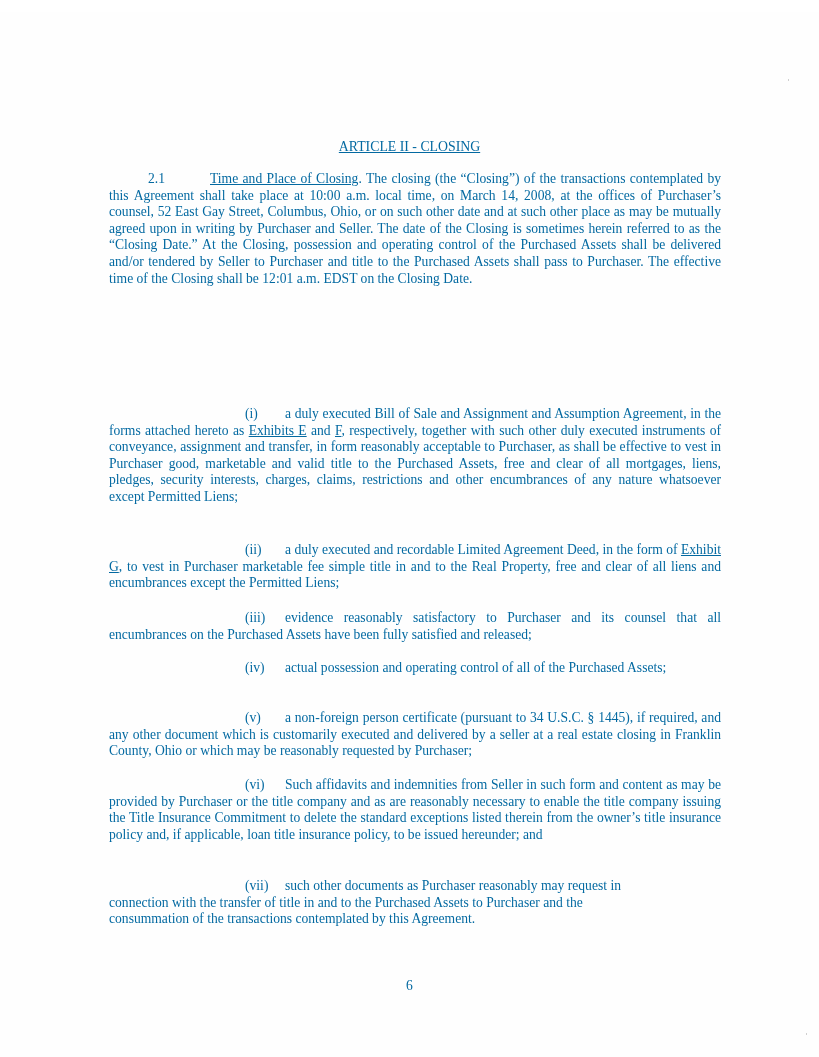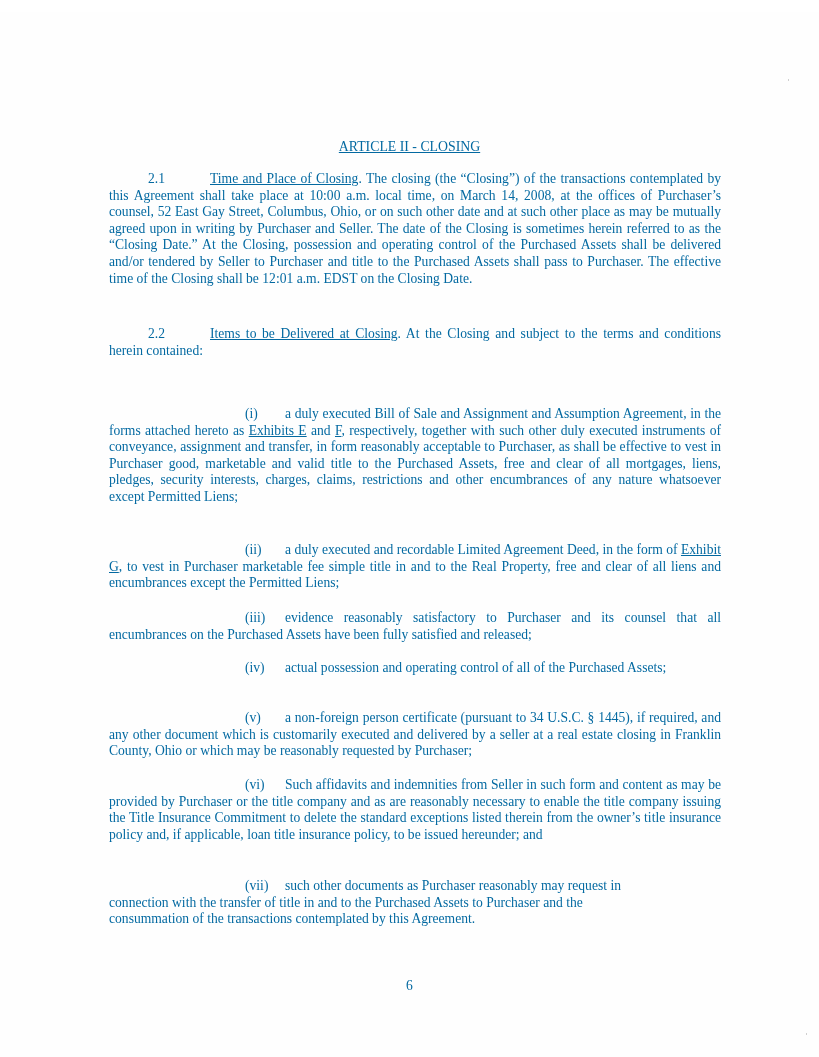--- a/index.html
+++ b/index.html
@@ -42,23 +42,20 @@
 <body>
 
 <div class="page">
 
   <div class="heading">ARTICLE II - CLOSING</div>
 
   <div class="block" style="top:159px;">
     <span class="sec-num">2.1</span><span class="u">Time and Place of Closing</span><span>. The closing (the “Closing”) of the transactions contemplated by this Agreement shall take place at 10:00 a.m. local time, on March 14, 2008, at the offices of Purchaser’s counsel, 52 East Gay Street, Columbus, Ohio, or on such other date and at such other place as may be mutually agreed upon in writing by Purchaser and Seller. The date of the Closing is sometimes herein referred to as the “Closing Date.” At the Closing, possession and operating control of the Purchased Assets shall be delivered and/or tendered by Seller to Purchaser and title to the Purchased Assets shall pass to Purchaser. The effective time of the Closing shall be 12:01 a.m. EDST on the Closing Date.</span>
   </div>
 
-  <div class="block" style="top:314px;">
-    <span class="sec-num">2.2</span><span class="u">Items to be Delivered at Closing</span><span>. At the Closing and subject to the terms and conditions herein contained:</span>
-  </div>
 
 
   <div class="block" style="top:394px;">
     <span class="first-indent"></span><span class="roman">(i)</span><span>a duly executed Bill of Sale and Assignment and Assumption Agreement, in the forms attached hereto as </span><span class="u">Exhibits E</span><span> and </span><span class="u">F</span><span>, respectively, together with such other duly executed instruments of conveyance, assignment and transfer, in form reasonably acceptable to Purchaser, as shall be effective to vest in Purchaser good, marketable and valid title to the Purchased Assets, free and clear of all mortgages, liens, pledges, security interests, charges, claims, restrictions and other encumbrances of any nature whatsoever except Permitted Liens;</span>
   </div>
 
   <div class="block" style="top:530px;">
     <span class="first-indent"></span><span class="roman">(ii)</span><span>a duly executed and recordable Limited Agreement Deed, in the form of </span><span class="u">Exhibit G</span><span>, to vest in Purchaser marketable fee simple title in and to the Real Property, free and clear of all liens and encumbrances except the Permitted Liens;</span>
   </div>
 

